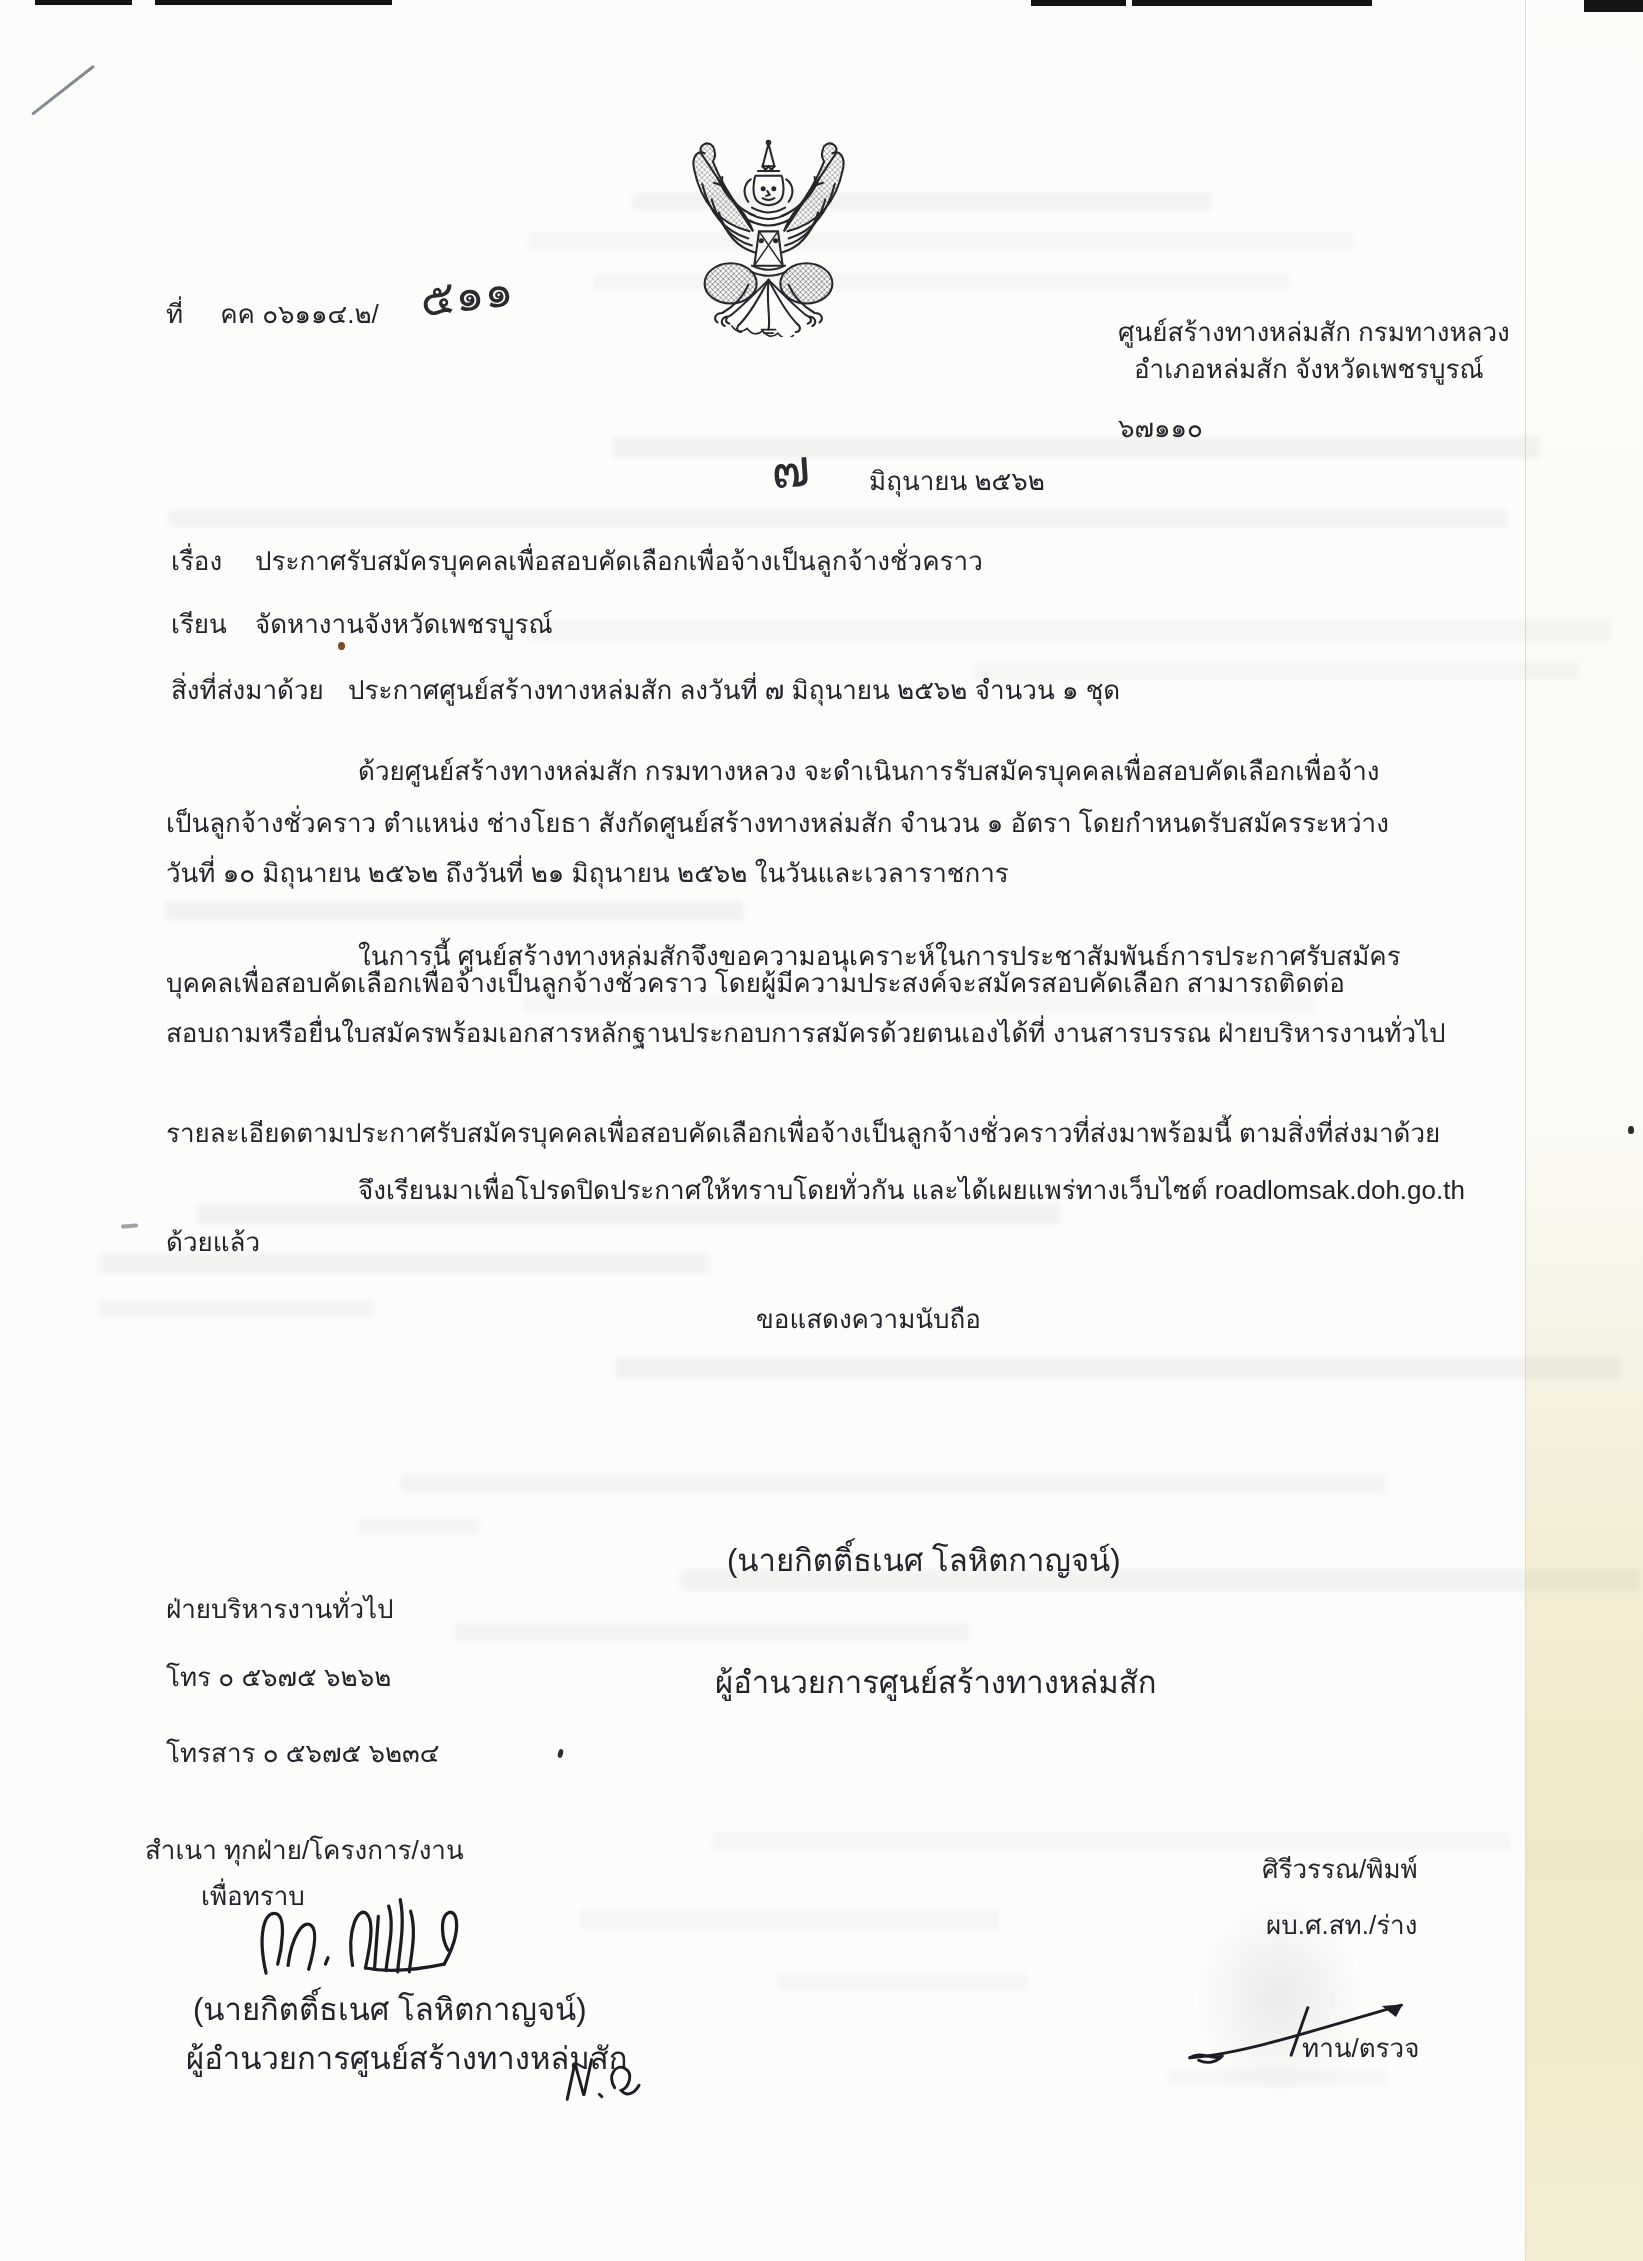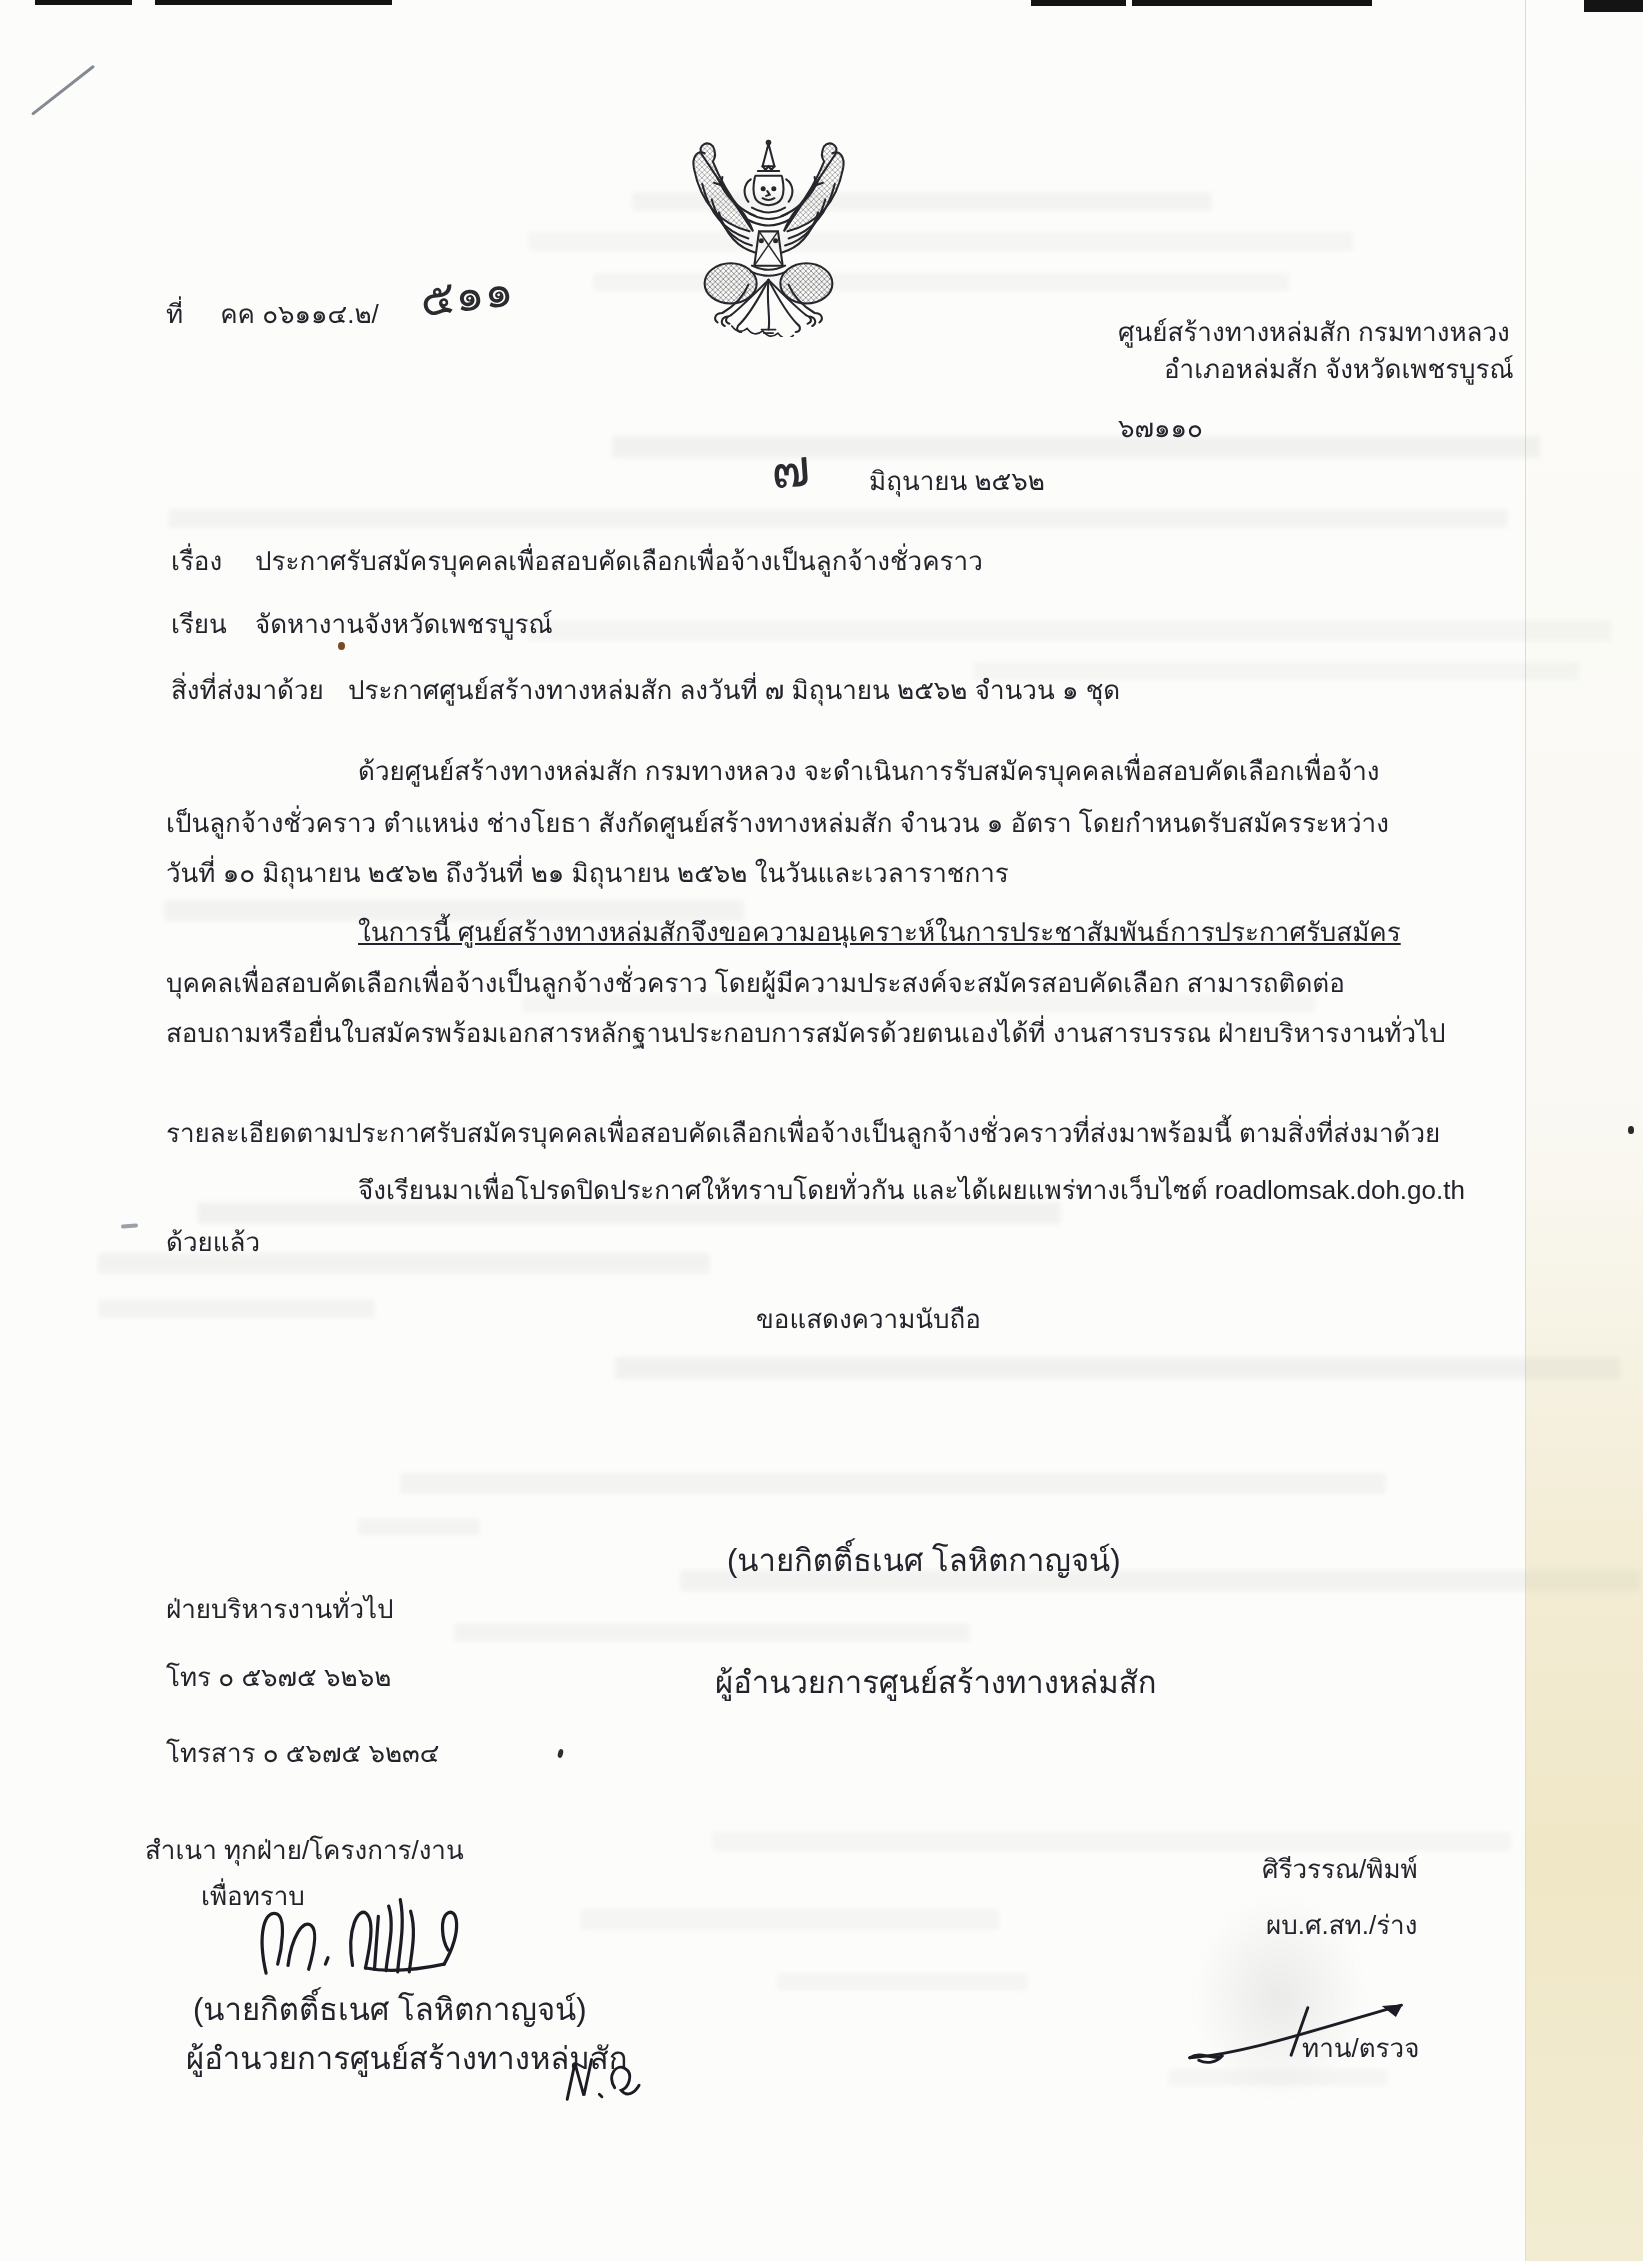--- a/index.html
+++ b/index.html
@@ -119,40 +119,40 @@
       <path d="M168,324 h24 M172,330 h16" stroke-width="2.8"></path>
     </svg>
   </div>
 
   <div class="t" style="left:166px;top:298px;">
     <span>ที่</span><span style="display:inline-block;width:37px;"></span><span>คค ๐๖๑๑๔.๒/</span>
   </div>
   <div class="t hw" style="left:420px;top:267px;font-size:46px;transform:rotate(-7deg);">๕๑๑</div>
 
   <div class="t" style="left:1118px;top:316px;">ศูนย์สร้างทางหล่มสัก กรมทางหลวง</div>
-  <div class="t" style="left:1164px;top:353px;">อำเภอหล่มสัก  จังหวัดเพชรบูรณ์</div>
+  <div class="t" style="left:1134px;top:353px;">อำเภอหล่มสัก  จังหวัดเพชรบูรณ์</div>
   <div class="t" style="left:1118px;top:412px;">๖๗๑๑๐</div>
 
   <div class="t hw" style="left:771px;top:437px;font-size:52px;transform:rotate(-4deg);">๗</div>
   <div class="t" style="left:869px;top:465px;">มิถุนายน ๒๕๖๒</div>
 
   <div class="t" style="left:171px;top:545px;">เรื่อง</div>
   <div class="t" style="left:255px;top:545px;">ประกาศรับสมัครบุคคลเพื่อสอบคัดเลือกเพื่อจ้างเป็นลูกจ้างชั่วคราว</div>
 
   <div class="t" style="left:171px;top:608px;">เรียน</div>
   <div class="t" style="left:255px;top:608px;">จัดหางานจังหวัดเพชรบูรณ์</div>
 
   <div class="t" style="left:171px;top:674px;">สิ่งที่ส่งมาด้วย</div>
   <div class="t" style="left:348px;top:674px;">ประกาศศูนย์สร้างทางหล่มสัก ลงวันที่ ๗ มิถุนายน ๒๕๖๒  จำนวน ๑ ชุด</div>
 
   <div class="t" style="left:358px;top:755px;">ด้วยศูนย์สร้างทางหล่มสัก กรมทางหลวง จะดำเนินการรับสมัครบุคคลเพื่อสอบคัดเลือกเพื่อจ้าง</div>
   <div class="t" style="left:166px;top:807px;">เป็นลูกจ้างชั่วคราว ตำแหน่ง ช่างโยธา สังกัดศูนย์สร้างทางหล่มสัก จำนวน ๑ อัตรา โดยกำหนดรับสมัครระหว่าง</div>
   <div class="t" style="left:166px;top:857px;">วันที่ ๑๐ มิถุนายน ๒๕๖๒ ถึงวันที่ ๒๑ มิถุนายน ๒๕๖๒ ในวันและเวลาราชการ</div>
 
-  <div class="t" style="left:358px;top:916px;text-decoration:underline;">ในการนี้ ศูนย์สร้างทางหล่มสักจึงขอความอนุเคราะห์ในการประชาสัมพันธ์การประกาศรับสมัคร</div>
+  <div class="t" style="left:358px;top:940px;">ในการนี้ ศูนย์สร้างทางหล่มสักจึงขอความอนุเคราะห์ในการประชาสัมพันธ์การประกาศรับสมัคร</div>
   <div class="t" style="left:166px;top:967px;">บุคคลเพื่อสอบคัดเลือกเพื่อจ้างเป็นลูกจ้างชั่วคราว โดยผู้มีความประสงค์จะสมัครสอบคัดเลือก สามารถติดต่อ</div>
   <div class="t" style="left:166px;top:1017px;">สอบถามหรือยื่นใบสมัครพร้อมเอกสารหลักฐานประกอบการสมัครด้วยตนเองได้ที่  งานสารบรรณ  ฝ่ายบริหารงานทั่วไป</div>
   <div class="t" style="left:166px;top:1117px;">รายละเอียดตามประกาศรับสมัครบุคคลเพื่อสอบคัดเลือกเพื่อจ้างเป็นลูกจ้างชั่วคราวที่ส่งมาพร้อมนี้ ตามสิ่งที่ส่งมาด้วย</div>
 
   <div class="t" style="left:358px;top:1174px;">จึงเรียนมาเพื่อโปรดปิดประกาศให้ทราบโดยทั่วกัน และได้เผยแพร่ทางเว็บไซต์ roadlomsak.doh.go.th</div>
   <div class="t" style="left:166px;top:1226px;">ด้วยแล้ว</div>
 
   <div class="t" style="left:756px;top:1303px;">ขอแสดงความนับถือ</div>
 
   <div class="t" style="left:727px;top:1542px;font-size:31px;">(นายกิตติ์ธเนศ  โลหิตกาญจน์)</div>

